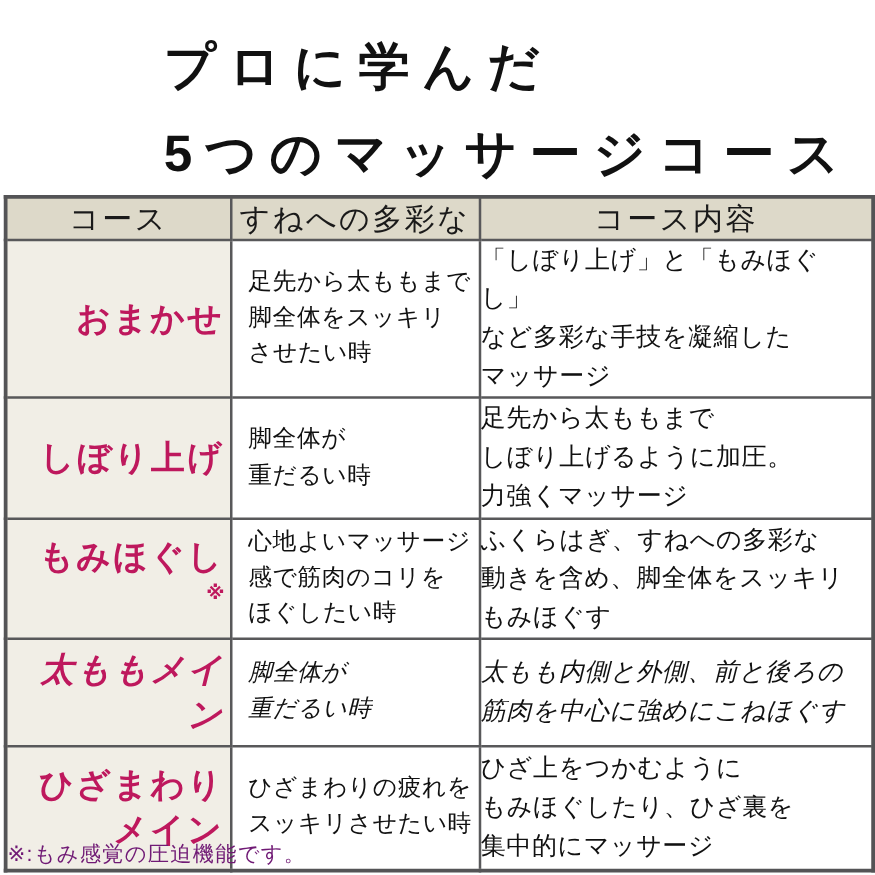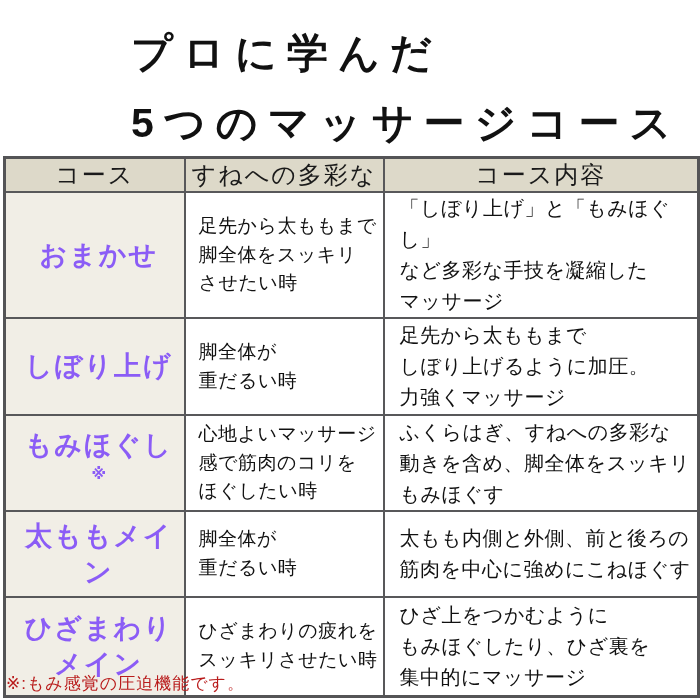--- a/index.html
+++ b/index.html
@@ -47,26 +47,26 @@
     font-size: 24px;
     font-weight: normal;
     text-align: center;
     letter-spacing: 2px;
     color: #1a1a1a;
   }
   .course-table tbody th.course-cell {
     background: #f1eee6;
     font-size: 27px;
     font-weight: bold;
-    text-align: center;
+    text-align: right;
     padding-left: 12px;
     padding-right: 4px;
     letter-spacing: 2px;
     line-height: 1.35;
-    color: #8b5cf6;
+    color: #be185d;
   }
   .course-name { white-space: pre-line; }
   .course-note {
     font-size: 15px;
     font-weight: bold;
     vertical-align: 11px;
     letter-spacing: 0;
   }
   .course-table td.cell-when {
     background: #ffffff;
@@ -74,40 +74,39 @@
     line-height: 1.52;
     padding-left: 13px;
     padding-right: 4px;
     white-space: pre-line;
     letter-spacing: 0.5px;
   }
   .course-table td.cell-content {
     background: #ffffff;
     font-size: 20px;
     line-height: 1.55;
-    padding-left: 15px;
     padding-right: 4px;
     white-space: pre-line;
     letter-spacing: 0.5px;
   }
   col.c1 { width: 180px; }
   col.c2 { width: 199px; }
   col.c3 { width: 315px; }
   tr.r1 { height: 92px; }
   tr.r2 { height: 97px; }
   tr.r3 { height: 96px; margin-top: 36px; }
-  tr.r4 { height: 86px; }
+  tr.r4 { height: 86px; font-style: italic; }
   tr.r5 { height: 99px; }
   .footnote {
     position: absolute;
     left: 6px;
     top: 672px;
     font-size: 17px;
     letter-spacing: 1px;
-    color: #b91c1c;
+    color: #701a75;
   }
 </style>
 </head>
 <body>
 
 <div class="page">
 
   <h1 class="title">プロに学んだ
 5つのマッサージコース</h1>
 

